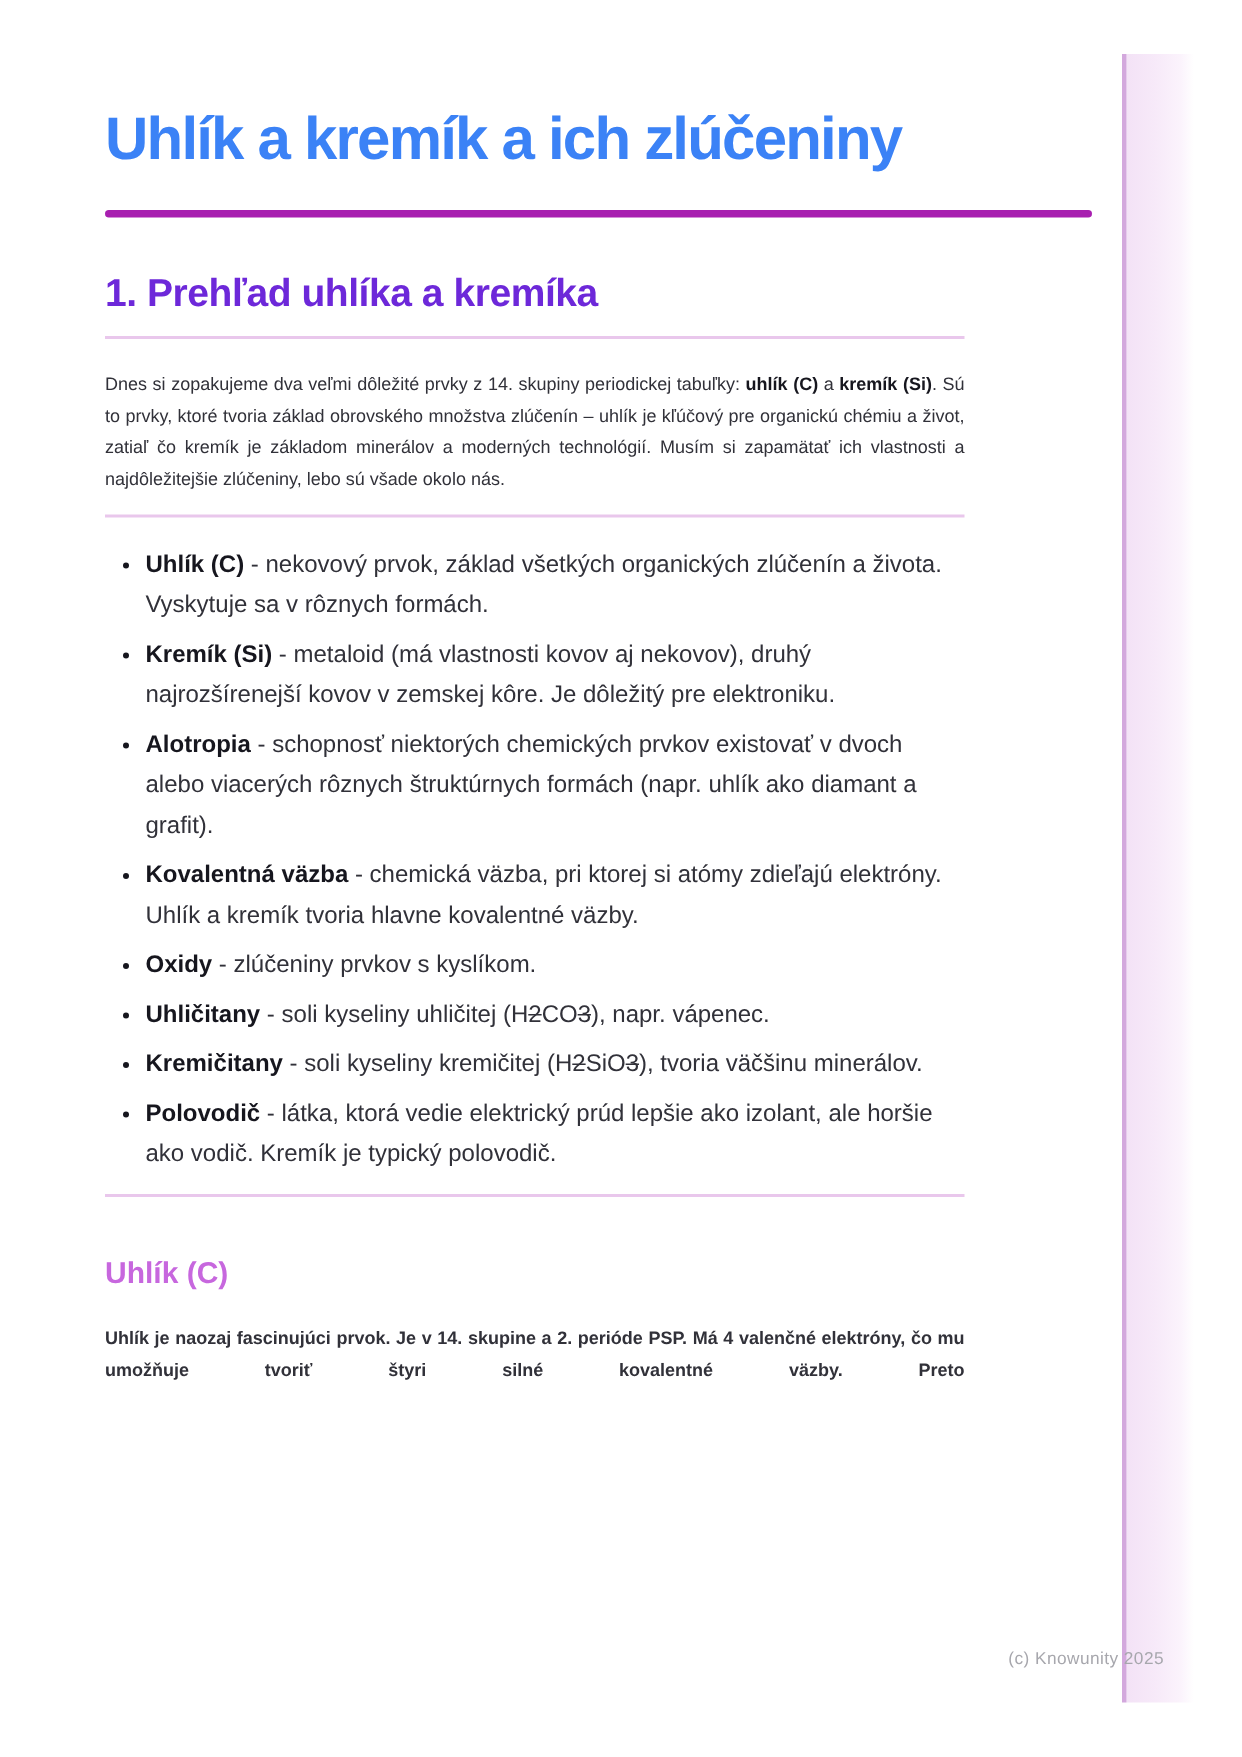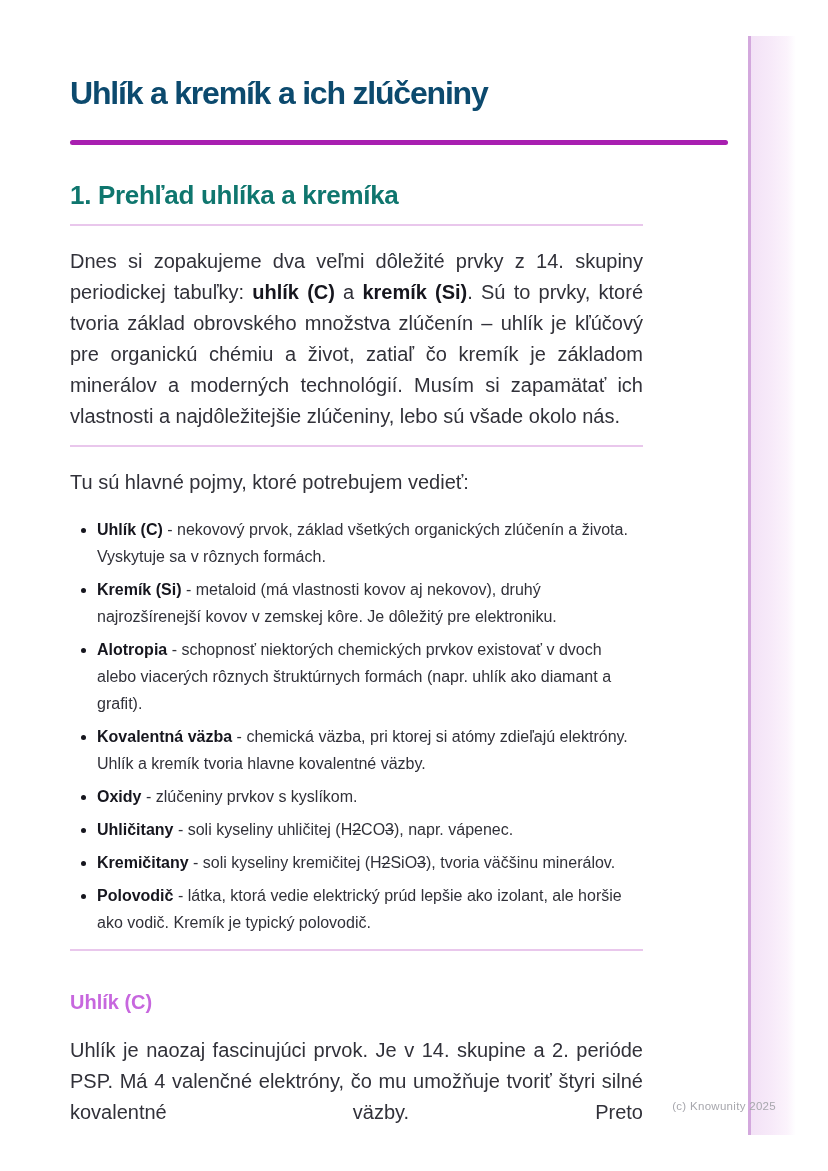--- a/index.html
+++ b/index.html
@@ -17,35 +17,35 @@
     border-left:3px solid #d3a8dd;
     background:linear-gradient(90deg,#f3e2f6 0%,#f7eaf9 45%,#fbf3fc 80%,#ffffff 100%);
   }
   .watermark {
     position:absolute; top:1100px; right:52px;
     font-size:11.5px; letter-spacing:0.3px;
     color:#a7a7ad; z-index:2; white-space:nowrap;text-align:right;
   }
   .content { position:relative; z-index:1; padding:70px 0 0 70px; width:573px; }
   h1 {
-    margin:0; font-size:32px; line-height:46px;
-    font-weight:bold; letter-spacing:-1.2px; color:#0c4a6e;
+    margin:0; font-size:40px; line-height:46px;
+    font-weight:bold; letter-spacing:-1.2px; color:#3b82f6;
   }
   .title-rule {
     width:658px; height:5px; background:#a81fb0;
     margin-top:24px; border-radius:3px;
   }
   h2 {
     margin:34px 0 0; font-size:26px; line-height:32px;
-    font-weight:bold; letter-spacing:-0.3px; color:#0f766e;
+    font-weight:bold; letter-spacing:-0.3px; color:#6d28d9;
   }
   .section-rule { width:573px; height:2px; background:#e9c7ec; margin-top:13px; }
-  p { margin:20px 0 0; font-size:20px; line-height:31px; color:#313139; }
+  p { margin:20px 0 0; font-size:12px; line-height:21px; color:#313139; }
   p.justified { text-align:justify; }
-  p.justified-all { text-align:justify; text-align-last:justify; }
+  p.justified-all { text-align:justify; text-align-last:justify;font-weight:bold; }
   b { color:#16161e; font-weight:bold; }
   ul { margin:18px 0 0; padding:0 0 0 27px; width:546px; list-style:disc outside; }
   li { font-size:16px; line-height:27px; color:#313139; margin-bottom:6px; }
   li::marker { color:#16161e; font-size:15px; }
   h3 { margin:38px 0 0; font-size:20px; line-height:26px; font-weight:bold; color:#c767de; }
   s { text-decoration:line-through; }
 </style>
 </head>
 <body>
 
@@ -61,21 +61,20 @@
     <div class="title-rule"></div>
 
     <section>
       <h2>1. Prehľad uhlíka a kremíka</h2>
       <div class="section-rule"></div>
       <p class="justified"><span>Dnes si zopakujeme dva veľmi dôležité prvky z 14. skupiny periodickej tabuľky: </span><b>uhlík (C)</b><span> a </span><b>kremík (Si)</b><span>. Sú to prvky, ktoré tvoria základ obrovského množstva zlúčenín – uhlík je kľúčový pre organickú chémiu a život, zatiaľ čo kremík je základom minerálov a moderných technológií. Musím si zapamätať ich vlastnosti a najdôležitejšie zlúčeniny, lebo sú všade okolo nás.</span></p>
     </section>
 
     <section>
       <div class="section-rule"></div>
-      <p>Tu sú hlavné pojmy, ktoré potrebujem vedieť:</p>
       <ul>
         <li><b>Uhlík (C)</b><span> - nekovový prvok, základ všetkých organických zlúčenín a života. Vyskytuje sa v rôznych formách.</span></li>
         <li><b>Kremík (Si)</b><span> - metaloid (má vlastnosti kovov aj nekovov), druhý najrozšírenejší kovov v zemskej kôre. Je dôležitý pre elektroniku.</span></li>
         <li><b>Alotropia</b><span> - schopnosť niektorých chemických prvkov existovať v dvoch alebo viacerých rôznych štruktúrnych formách (napr. uhlík ako diamant a grafit).</span></li>
         <li><b>Kovalentná väzba</b><span> - chemická väzba, pri ktorej si atómy zdieľajú elektróny. Uhlík a kremík tvoria hlavne kovalentné väzby.</span></li>
         <li><b>Oxidy</b><span> - zlúčeniny prvkov s kyslíkom.</span></li>
         <li><b>Uhličitany</b><span> - soli kyseliny uhličitej (H</span><s>2</s><span>CO</span><s>3</s><span>), napr. vápenec.</span></li>
         <li><b>Kremičitany</b><span> - soli kyseliny kremičitej (H</span><s>2</s><span>SiO</span><s>3</s><span>), tvoria väčšinu minerálov.</span></li>
         <li><b>Polovodič</b><span> - látka, ktorá vedie elektrický prúd lepšie ako izolant, ale horšie ako vodič. Kremík je typický polovodič.</span></li>
       </ul>

